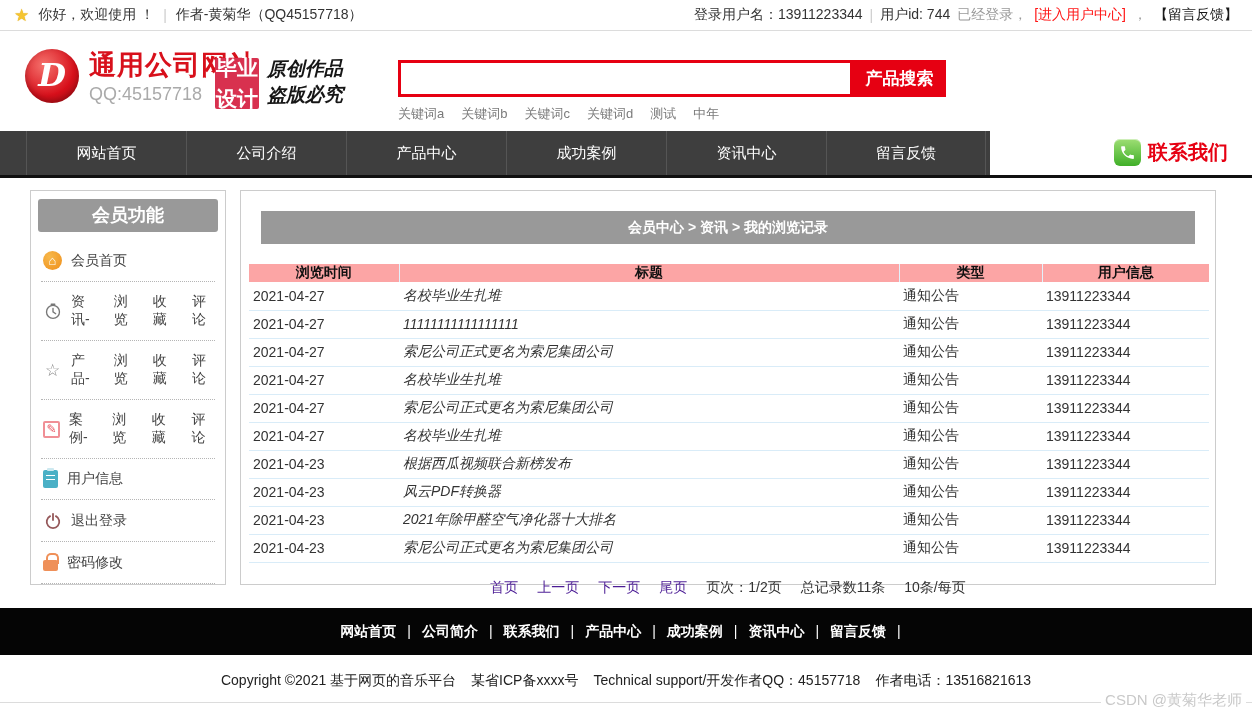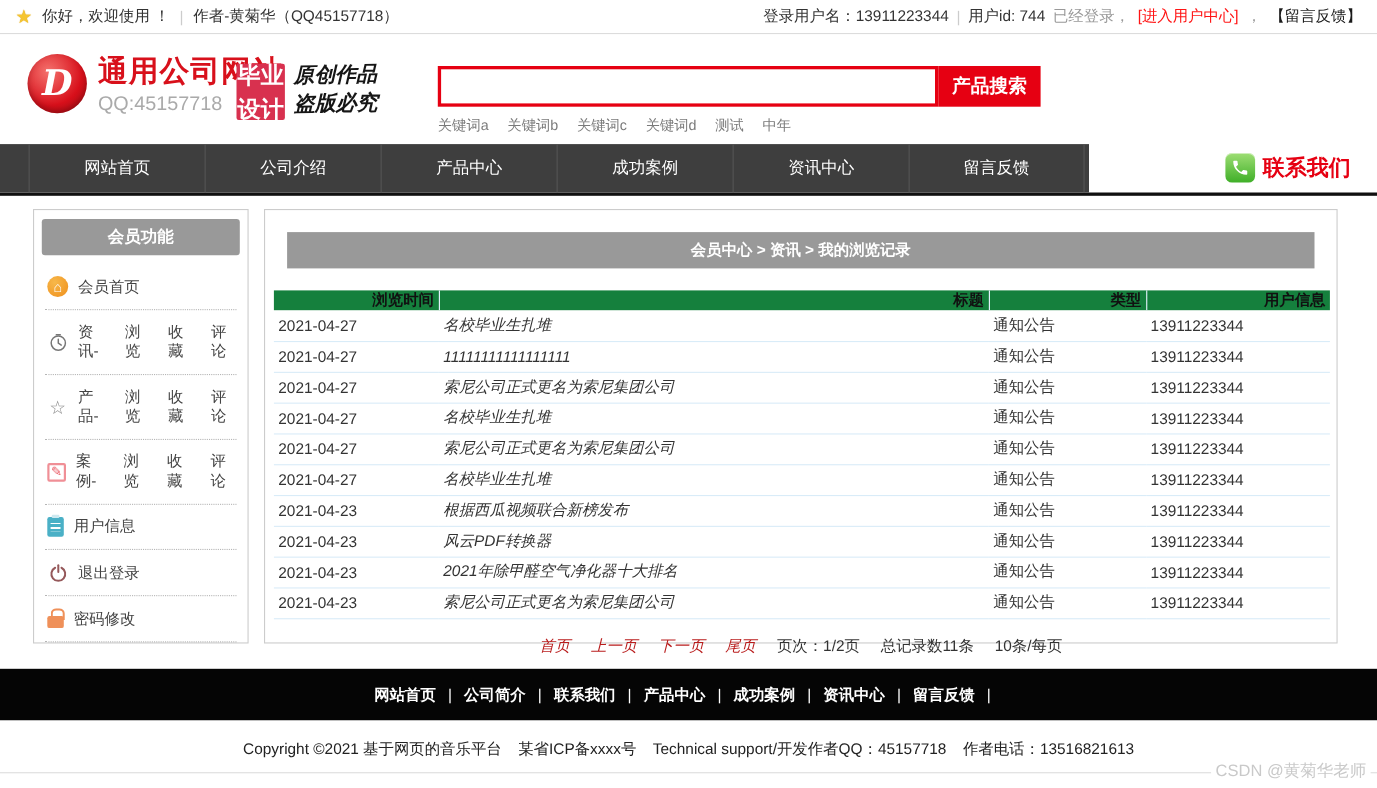--- a/index.html
+++ b/index.html
@@ -38,47 +38,47 @@
   .nav-dark { position:absolute; left:0; top:0; width:990px; height:44px; background:#3e3e3e; display:flex; padding-left:26px; }
   .nav-item { width:160px; text-align:center; line-height:44px; color:#fff; font-size:15px; border-left:1px solid #555; cursor:pointer; }
   .nav-item:last-child { border-right:1px solid #555; }
   .nav-contact { position:absolute; right:24px; top:8px; display:flex; align-items:center; gap:7px; cursor:pointer; }
   .phone-badge { width:27px; height:27px; border-radius:6px; background:linear-gradient(#9ede74, #3faf28); display:flex; align-items:center; justify-content:center; box-shadow:inset 0 1px 0 rgba(255,255,255,.5); }
   .contact-label { color:#e60012; font-size:20px; font-weight:bold; }
 
   
   .content { position:absolute; top:181px; left:0; right:0; height:427px; background:#fff; }
   .sidebar { position:absolute; left:30px; top:9px; width:196px; height:395px; border:1px solid #ccc; background:#fff; }
-  .sidebar-title { margin:8px 7px; height:33px; background:#999; color:#fff; font-weight:bold; font-size:15px; text-align:center; line-height:33px; border-radius:3px; }
+  .sidebar-title { margin:8px 7px; height:33px; background:#999; color:#fff; font-weight:bold; font-size:18px; text-align:center; line-height:33px; border-radius:3px; }
   .side-item { margin:0 10px; padding:11px 2px; border-bottom:1px dotted #b5b5b5; display:flex; align-items:center; gap:9px; font-size:14px; color:#444; cursor:pointer; }
   .side-item a { color:#444; text-decoration:none; margin-left:9px; cursor:pointer; }
   .ic { display:inline-flex; width:19px; height:19px; align-items:center; justify-content:center; flex:none; }
   .ic-home { border-radius:50%; background:radial-gradient(circle at 35% 30%, #f7b84a, #ef8f1c); color:#fff; font-size:13px; }
   .ic-home::before { content:"⌂"; }
   .ic-star { color:#8a8a8a; font-size:17px; }
   .ic-star::before { content:"☆"; }
   .ic-edit { width:17px; height:17px; border:2px solid #f08f96; border-radius:2px; color:#e8525e; font-size:12px; }
   .ic-edit::before { content:"✎"; }
   .ic-clip { width:15px; height:18px; background:#4ab0c6; border-radius:2px; position:relative; }
   .ic-clip::before { content:""; position:absolute; left:3px; top:5px; width:9px; height:8px; background:repeating-linear-gradient(#fff 0 1.5px, transparent 1.5px 4px); }
   .ic-clip::after { content:""; position:absolute; left:4px; top:-2px; width:7px; height:3px; background:#cde9f0; border-radius:1px; }
   .ic-lock { position:relative; width:15px; height:19px; }
   .ic-lock::before { content:""; position:absolute; left:3px; top:0; width:9px; height:9px; border:2px solid #ef9059; border-bottom:none; border-radius:5px 5px 0 0; }
   .ic-lock::after { content:""; position:absolute; left:0; top:7px; width:15px; height:11px; background:#ef9059; border-radius:2px; }
 
   .main { position:absolute; left:240px; top:9px; width:976px; height:395px; border:1px solid #ccc; background:#fff; }
   .breadcrumb { margin:20px; height:33px; background:#999; color:#fff; font-weight:bold; font-size:14px; text-align:center; line-height:33px; }
   table.hist { width:960px; margin:2px 8px 0 8px; border-collapse:collapse; font-size:14px; table-layout:fixed; }
-  table.hist th { background:#15803d; text-align:right; font-weight:bold; height:16px; padding:0 4px; color:#111; border-right:1px solid #e2f1fb; }
+  table.hist th { background:#fca5a5; text-align:center; font-weight:bold; height:16px; padding:0 4px; color:#111; border-right:1px solid #e2f1fb; }
   table.hist th:last-child { border-right:none; }
   table.hist td { height:28px; padding:0 4px; color:#333; border-bottom:1px solid #d9ecf8; overflow:hidden; white-space:nowrap; }
   .col-time { width:150px; } .col-title { width:500px; } .col-type { width:143px; } .col-user { width:167px; }
   td.cell-title { cursor:pointer;font-style:italic; }
   .pagination { margin-top:16px; display:flex; justify-content:center; gap:19px; font-size:14px; color:#333; }
-  .pagination a { color:#b91c1c; text-decoration:none; cursor:pointer;font-style:italic; }
+  .pagination a { color:#4c1d95; text-decoration:none; cursor:pointer; }
   .pg-info { color:#333; }
 
   
   .footer-bar { position:absolute; top:608px; left:0; right:0; height:47px; background:#050505; display:flex; align-items:center; justify-content:center; font-size:14px; font-weight:bold; }
   .footer-bar a { color:#fff; text-decoration:none; cursor:pointer; }
   .footer-bar a::after { content:"|"; margin:0 11px; font-weight:normal; color:#fff; }
   .copyright { position:absolute; top:655px; left:0; right:0; height:61px; background:#fff; }
   .copy-line { margin-top:17px; display:flex; justify-content:center; gap:15px; font-size:14px; color:#222; }
   .bottom-line { position:absolute; left:0; right:0; top:47px; border-top:1px solid #dcdcdc; }
   .watermark { position:absolute; right:6px; top:36px; color:#c9c9c9; font-size:15px; background:#fff; padding:0 4px; }

